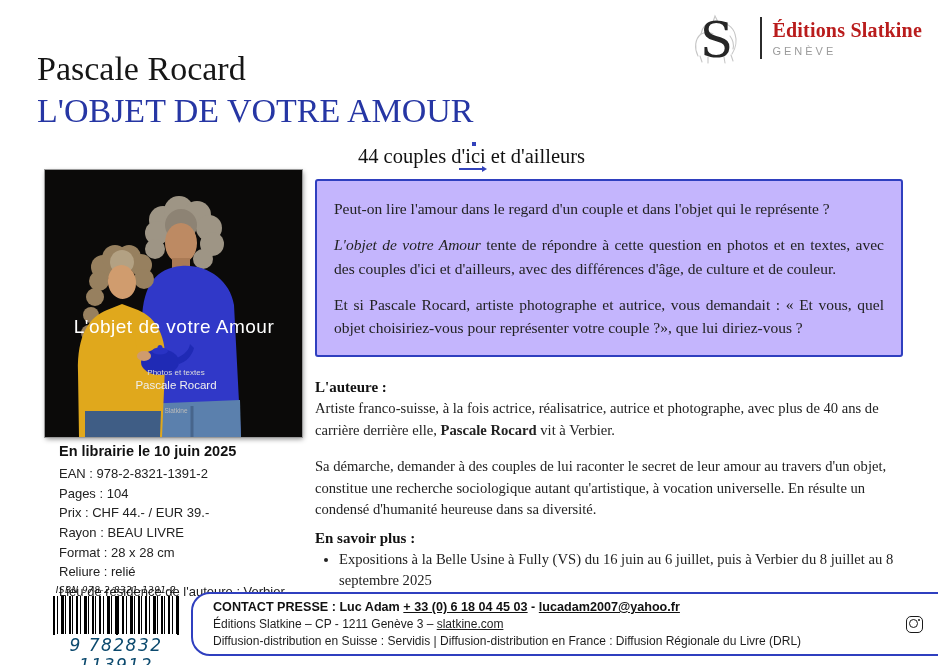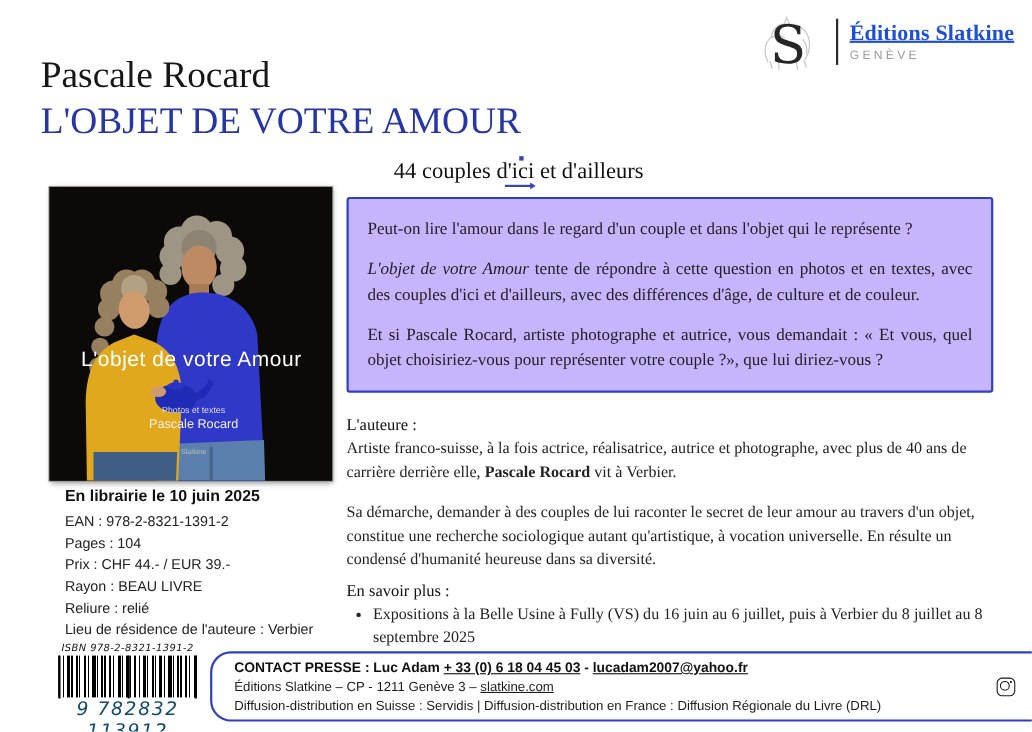--- a/index.html
+++ b/index.html
@@ -6,21 +6,21 @@
   body { margin: 0; background: #ffffff; }
   .page {
     position: relative; width: 938px; height: 665px;
     background: #fff; overflow: hidden;
     font-family: "Liberation Serif", serif; color: #1a1a1a;
   }
 
   
   .logo { position: absolute; top: 12px; right: 16px; display: flex; align-items: center; gap: 10px; }
   .logo-divider { width: 2px; height: 42px; background: #2b2b2b; }
-  .logo-name { font-size: 20px; font-weight: 600; color: #1d4ed8; letter-spacing: .2px; text-decoration: underline; }
+  .logo-name { font-size: 20px; font-weight: 600; color: #b91c1c; letter-spacing: .2px; }
   .logo-city { font-family: "Liberation Sans", sans-serif; font-size: 11px; color: #9b9b9b; letter-spacing: 3px; margin-top: 3px; }
 
   
   .author-name { position: absolute; left: 37px; top: 50px; font-size: 34px; color: #161616; }
   .book-title  { position: absolute; left: 37px; top: 92px; font-size: 34px; color: #2636a4; }
 
   
   .tagline-row { position: absolute; left: 37px; top: 143px; width: 869px; display: flex; align-items: center; flex-direction: column; }
   .tag-line-left { flex: 1; height: 0; border-top: 2px solid #3343bb; position: relative; }
   .tag-line-left::before { content:''; position:absolute; left:0; top:-3px; width:4px; height:4px; background:#3343bb; }
@@ -36,21 +36,21 @@
 
   
   .intro-box { position: absolute; left: 315px; top: 179px; width: 588px;
     border: 2px solid #2f3fbf; border-radius: 3px; padding: 3px 17px; background: #c4b5fd; }
   .intro-box p { margin: 13px 0; font-size: 15.5px; line-height: 1.5; color: #222; }
   .intro-box p.justify { text-align: justify; }
   .italic { font-style: italic; }
 
   
   .right-text { position: absolute; left: 315px; top: 379px; width: 593px; }
-  .sec-heading { font-size: 15px; font-weight: normal; color: #111; }
+  .sec-heading { font-size: 15px; font-weight: bold; color: #111; }
   .right-text p { margin: 2px 0 0; font-size: 14.6px; line-height: 1.48; color: #222; }
   .right-text p.spaced { margin-top: 15px; margin-bottom: 9px; }
   .more-list { margin: 2px 0 0; padding-left: 24px; }
   .more-list li { font-size: 14.6px; line-height: 1.45; color: #222; margin: 2px 0; }
   a.plain-link { color: #222; text-decoration: underline; }
 
   
   .details { position: absolute; left: 59px; top: 443px; width: 252px;
     font-family: "Liberation Sans", sans-serif; }
   .release { font-size: 14.5px; font-weight: bold; color: #111; margin-bottom: 7px; }
@@ -195,20 +195,21 @@
       <li><span>Le site de l'auteure : </span><a class="plain-link" href="#">https://www.pascalerocard.com</a></li>
     </ul>
   </div>
 
   <div class="details">
     <div class="release">En librairie le 10 juin 2025</div>
     <div class="detail-row">EAN : 978-2-8321-1391-2</div>
     <div class="detail-row">Pages : 104</div>
     <div class="detail-row">Prix : CHF 44.-  / EUR 39.-</div>
     <div class="detail-row">Rayon : BEAU LIVRE</div>
+    <div class="detail-row">Format : 28 x 28 cm</div>
     <div class="detail-row">Reliure : relié</div>
     <div class="detail-row">Lieu de résidence de l'auteure : Verbier</div>
   </div>
 
   <div class="barcode">
     <div class="barcode-label">ISBN  978-2-8321-1391-2</div>
     <div class="barcode-bars">
         <div class="barcode-guard"></div>
       </div>
     <div class="barcode-digits">9 782832 113912</div>

